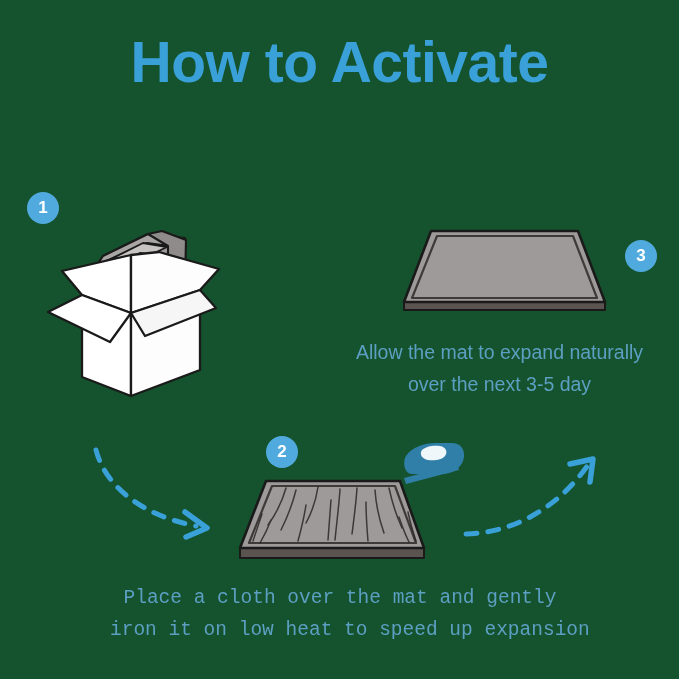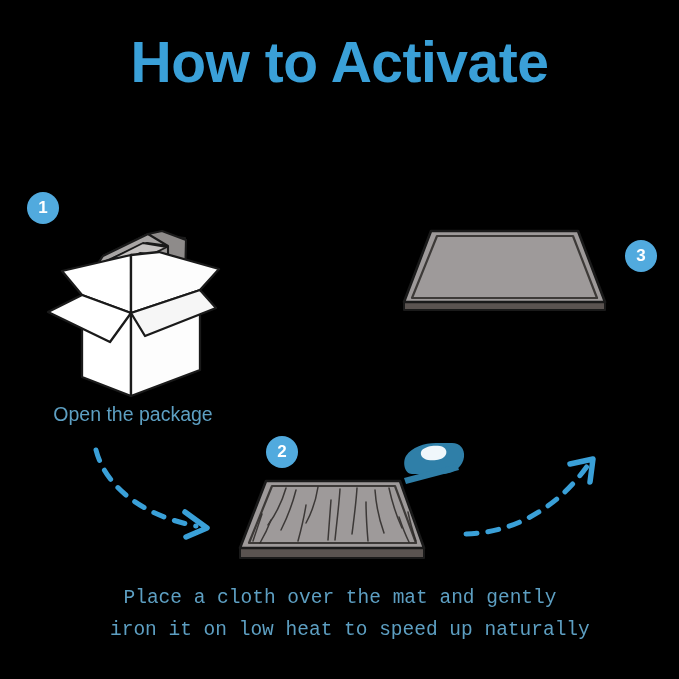--- a/index.html
+++ b/index.html
@@ -11,21 +11,21 @@
     width: 679px;
     height: 679px;
     background: #f0f7fb;
     font-family: "Liberation Sans", sans-serif;
     overflow: hidden;
   }
   #infographic {
     position: relative;
     width: 679px;
     height: 679px;
-    background: #000000;
+    background: #14532d;
   }
 
   
   .title-block {
     position: absolute;
     left: 0;
     top: 26px;
     width: 679px;
     text-align: center;
   }
@@ -185,23 +185,24 @@
       <path d="M466,534 C512,533 557,509 588,465" fill="none" stroke="#3aa0d8" stroke-width="5" stroke-linecap="round" stroke-dasharray="11 11"></path>
       <path d="M570,464 L593,459 L590,482" fill="none" stroke="#3aa0d8" stroke-width="5.5" stroke-linecap="round" stroke-linejoin="round"></path>
     </g>
 
   </svg>
 
   <div class="badge" id="badge-1">1</div>
   <div class="badge" id="badge-2">2</div>
   <div class="badge" id="badge-3">3</div>
 
-  <div class="caption" id="caption-1">
-    <div>Open the package</div>
+
+  <div class="caption" id="caption-3">
+    <div>Allow the mat to expand naturally</div>
+    <div>over the next 3-5 day</div>
   </div>
-
 
   <div class="caption" id="caption-2">
     <div>Place a cloth over the mat and gently</div>
-    <div>iron it on low heat to speed up naturally</div>
+    <div>iron it on low heat to speed up expansion</div>
   </div>
 
 </div>
 
 </body></html>

